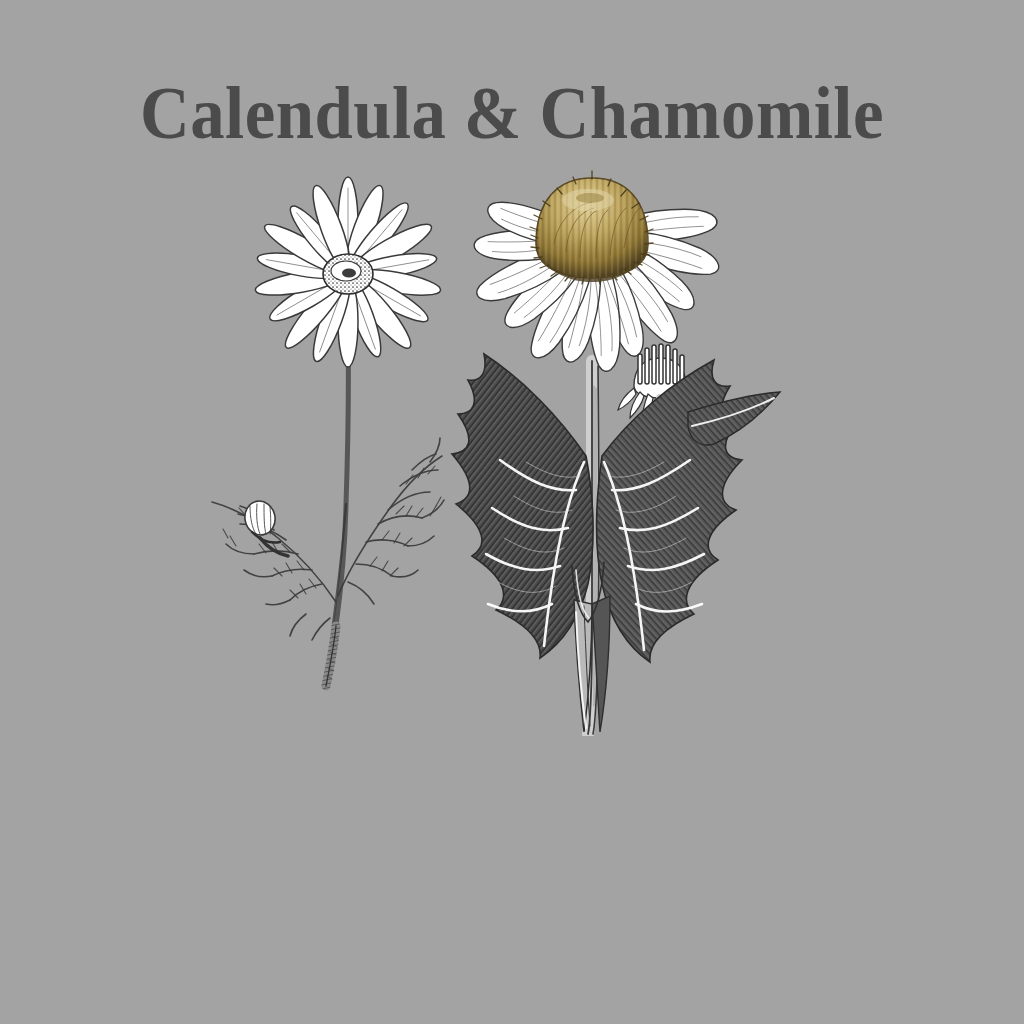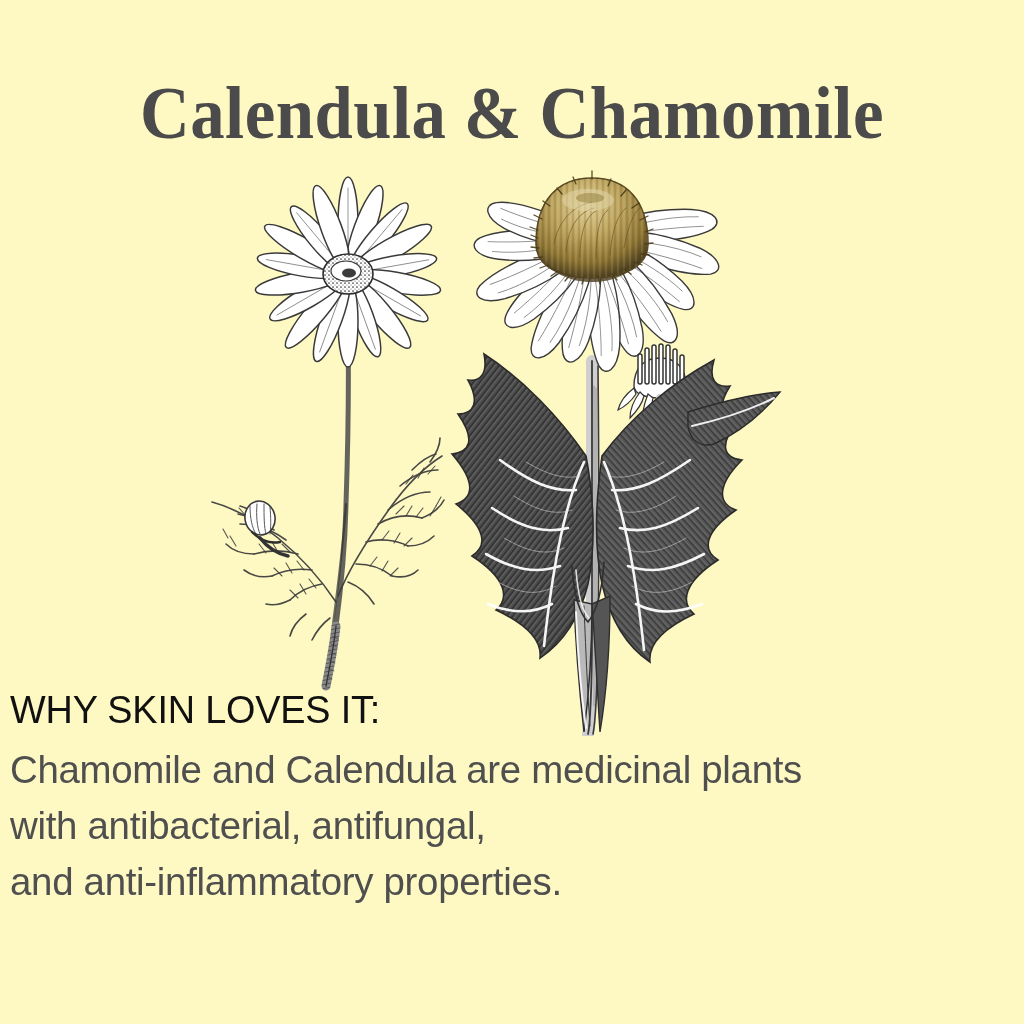--- a/index.html
+++ b/index.html
@@ -4,21 +4,21 @@
 <style>
   html, body {
     margin: 0;
     padding: 0;
     background: #ffffff;
   }
   #page {
     position: relative;
     width: 1024px;
     height: 1024px;
-    background: #fef9c3;
+    background: #a3a3a3;
     overflow: hidden;
     font-family: "Liberation Sans", sans-serif;
   }
 
   
   #page-title {
     position: absolute;
     left: 0;
     top: 26px;
     width: 1024px;
@@ -539,20 +539,14 @@
           <path d="M436 486 C438 536 442 574 446 602" stroke="#ffffff" stroke-width="2" opacity="0.85"></path>
           <path d="M444 480 C446 532 448 572 450 600" stroke="#3a3a3a" stroke-width="1"></path>
 
           <path d="M432 440 C434 470 440 488 448 496 C456 486 462 466 464 436" fill="none" stroke="#2f2f2f" stroke-width="1.6"></path>
           <path d="M436 444 C438 470 443 486 449 492" stroke="#ffffff" stroke-width="1.6" opacity="0.8"></path>
         </g>
       </g>
     </svg>
   </div>
 
-  <div id="copy">
-    <div id="why-heading">WHY SKIN LOVES IT:</div>
-    <div class="body-line">Chamomile and Calendula are medicinal plants</div>
-    <div class="body-line">with antibacterial, antifungal,</div>
-    <div class="body-line">and anti-inflammatory properties.</div>
-  </div>
 
 </div>
 
 </body></html>

